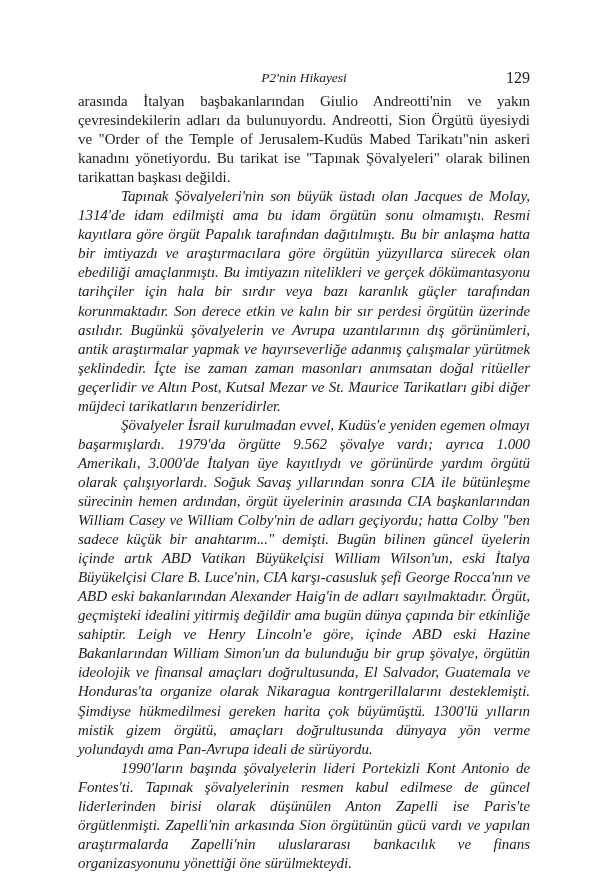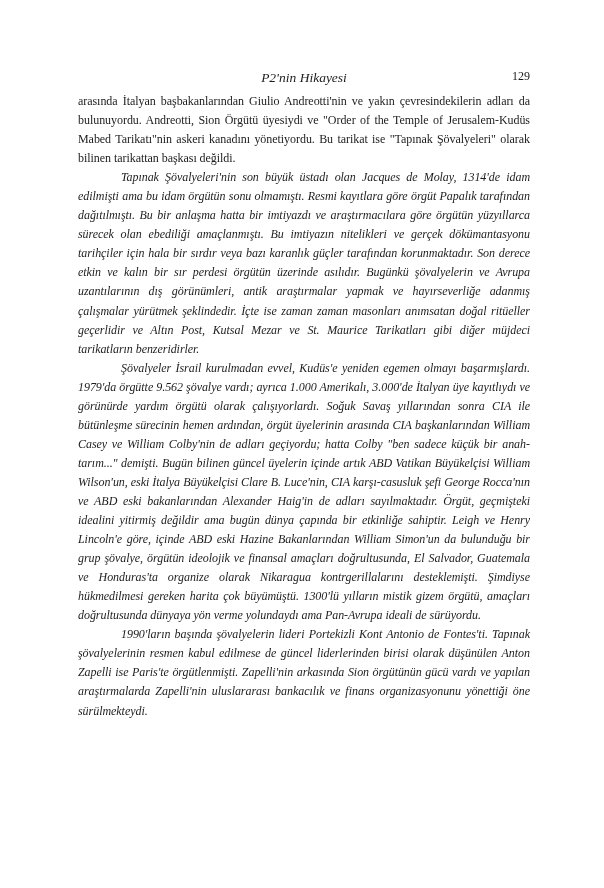--- a/index.html
+++ b/index.html
@@ -8,26 +8,26 @@
   .running-head {
     position:absolute; left:78px; top:70px; width:452px; height:20px;
     font-family:"Liberation Serif", "DejaVu Serif", serif;
     color:#1a1a1a;
   }
   .running-title {
     position:absolute; left:0; width:452px; text-align:center; top:0;
     font-style:italic; font-size:13.5px;
   }
   .page-number {
-    position:absolute; right:0; top:-1px; font-size:12px;
+    position:absolute; right:0; top:-1px; font-size:16px;
   }
   .body-text {
     position:absolute; left:78px; top:92px; width:452px;
     font-family:"Liberation Serif", "DejaVu Serif", serif;
-    font-size:12px; line-height:19.05px; color:#1c1c1c;
+    font-size:15px; line-height:19.05px; color:#1c1c1c;
     text-align:justify; hyphens:manual; letter-spacing:-0.05px;
   }
   .body-text p { margin:0; }
   .body-text p.indent { text-indent:43px;font-style:italic; }
 </style>
 </head>
 <body>
 
 <div class="page">
   <div class="running-head">

